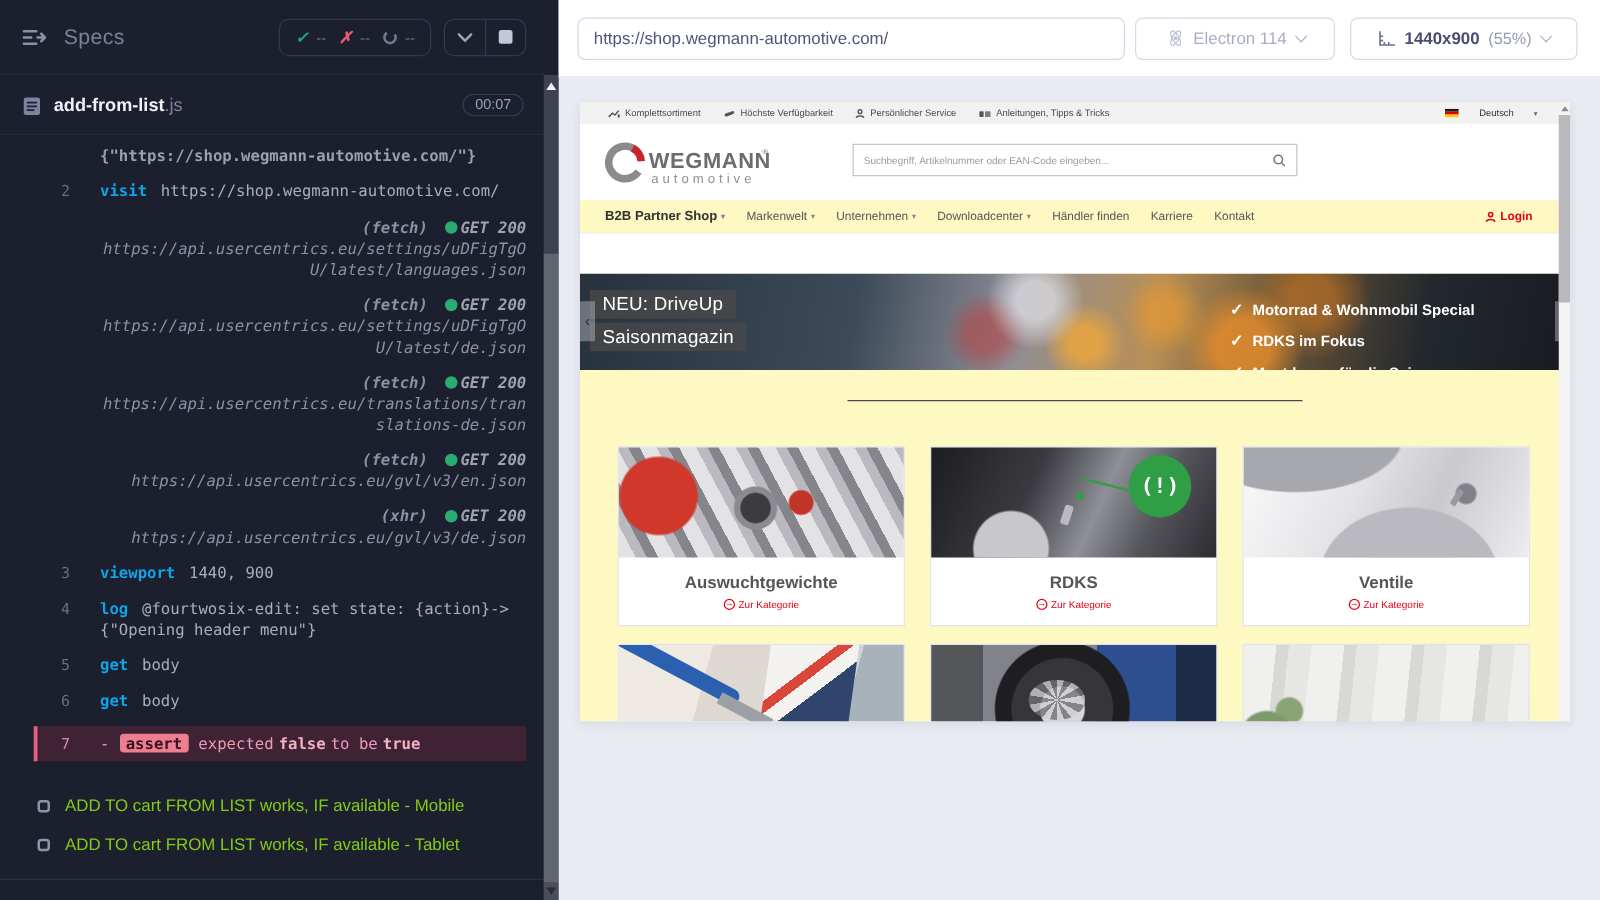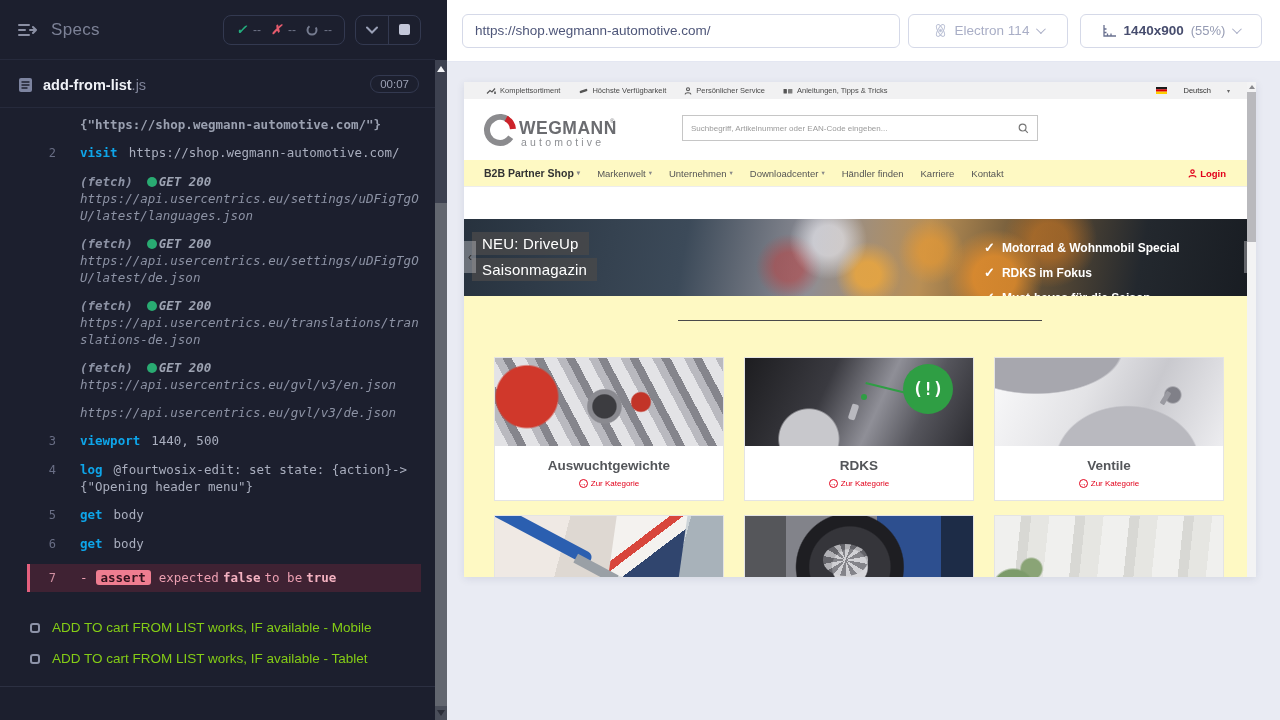--- a/index.html
+++ b/index.html
@@ -39,21 +39,21 @@
 
   .code { padding:8px 14px 4px 30px; font-family:"DejaVu Sans Mono", monospace;
           font-size:12.5px; line-height:17px; }
   .entry { display:flex; margin-bottom:11px; }
   .gut { width:26px; text-align:right; margin-right:24px; color:#696e85; flex:none;
          font-size:12px; padding-top:1px; }
   .body { flex:1; word-break:break-all; }
   .json-cont { color:#9aa0b0; font-weight:bold; }
   .cname { color:#0ea5e9; font-weight:bold;margin-top:24px; }
   .cargs { color:#a9aebe; margin-left:11px; }
-  .net { font-style:italic; color:#8c92a4; }
+  .net { font-style:italic; color:#8c92a4;text-align:right; }
   .net .tag { font-weight:bold; margin-right:14px; }
   .dot { display:inline-block; width:10px; height:10px; border-radius:50%;
          background:#29ab72; margin-right:2px; vertical-align:-1px; }
   .net .status { font-weight:bold; color:#9da3b2; }
   .nurl { color:#8c92a4; font-weight:500; }
   .entry.assert { background:#3f2233; border-left:3px solid #e4607e; margin-left:-3px;
                   padding:5px 6px 5px 0; margin-bottom:6px; }
   .entry.assert .gut { color:#cf8fa0; }
   .entry.assert .body { color:#ec9fb1; }
   .a-prefix { margin-right:8px; }
@@ -313,27 +313,28 @@
           <span class="gut"></span>
           <div class="body">
             <div><i class="tag">(fetch)</i><span class="dot"></span><b class="status">GET 200</b></div>
             <div class="nurl">https://api.usercentrics.eu/gvl/v3/en.json</div>
           </div>
         </div>
 
         <div class="entry net">
           <span class="gut"></span>
           <div class="body">
+            <div><i class="tag">(xhr)</i><span class="dot"></span><b class="status">GET 200</b></div>
             <div class="nurl">https://api.usercentrics.eu/gvl/v3/de.json</div>
           </div>
         </div>
 
         <div class="entry">
           <span class="gut">3</span>
-          <div class="body"><b class="cname">viewport</b><span class="cargs">1440, 500</span></div>
+          <div class="body"><b class="cname">viewport</b><span class="cargs">1440, 900</span></div>
         </div>
 
         <div class="entry">
           <span class="gut">4</span>
           <div class="body"><b class="cname">log</b><span class="cargs">@fourtwosix-edit: set state: {action}-&gt; {"Opening header menu"}</span></div>
         </div>
 
         <div class="entry">
           <span class="gut">5</span>
           <div class="body"><b class="cname">get</b><span class="cargs">body</span></div>

